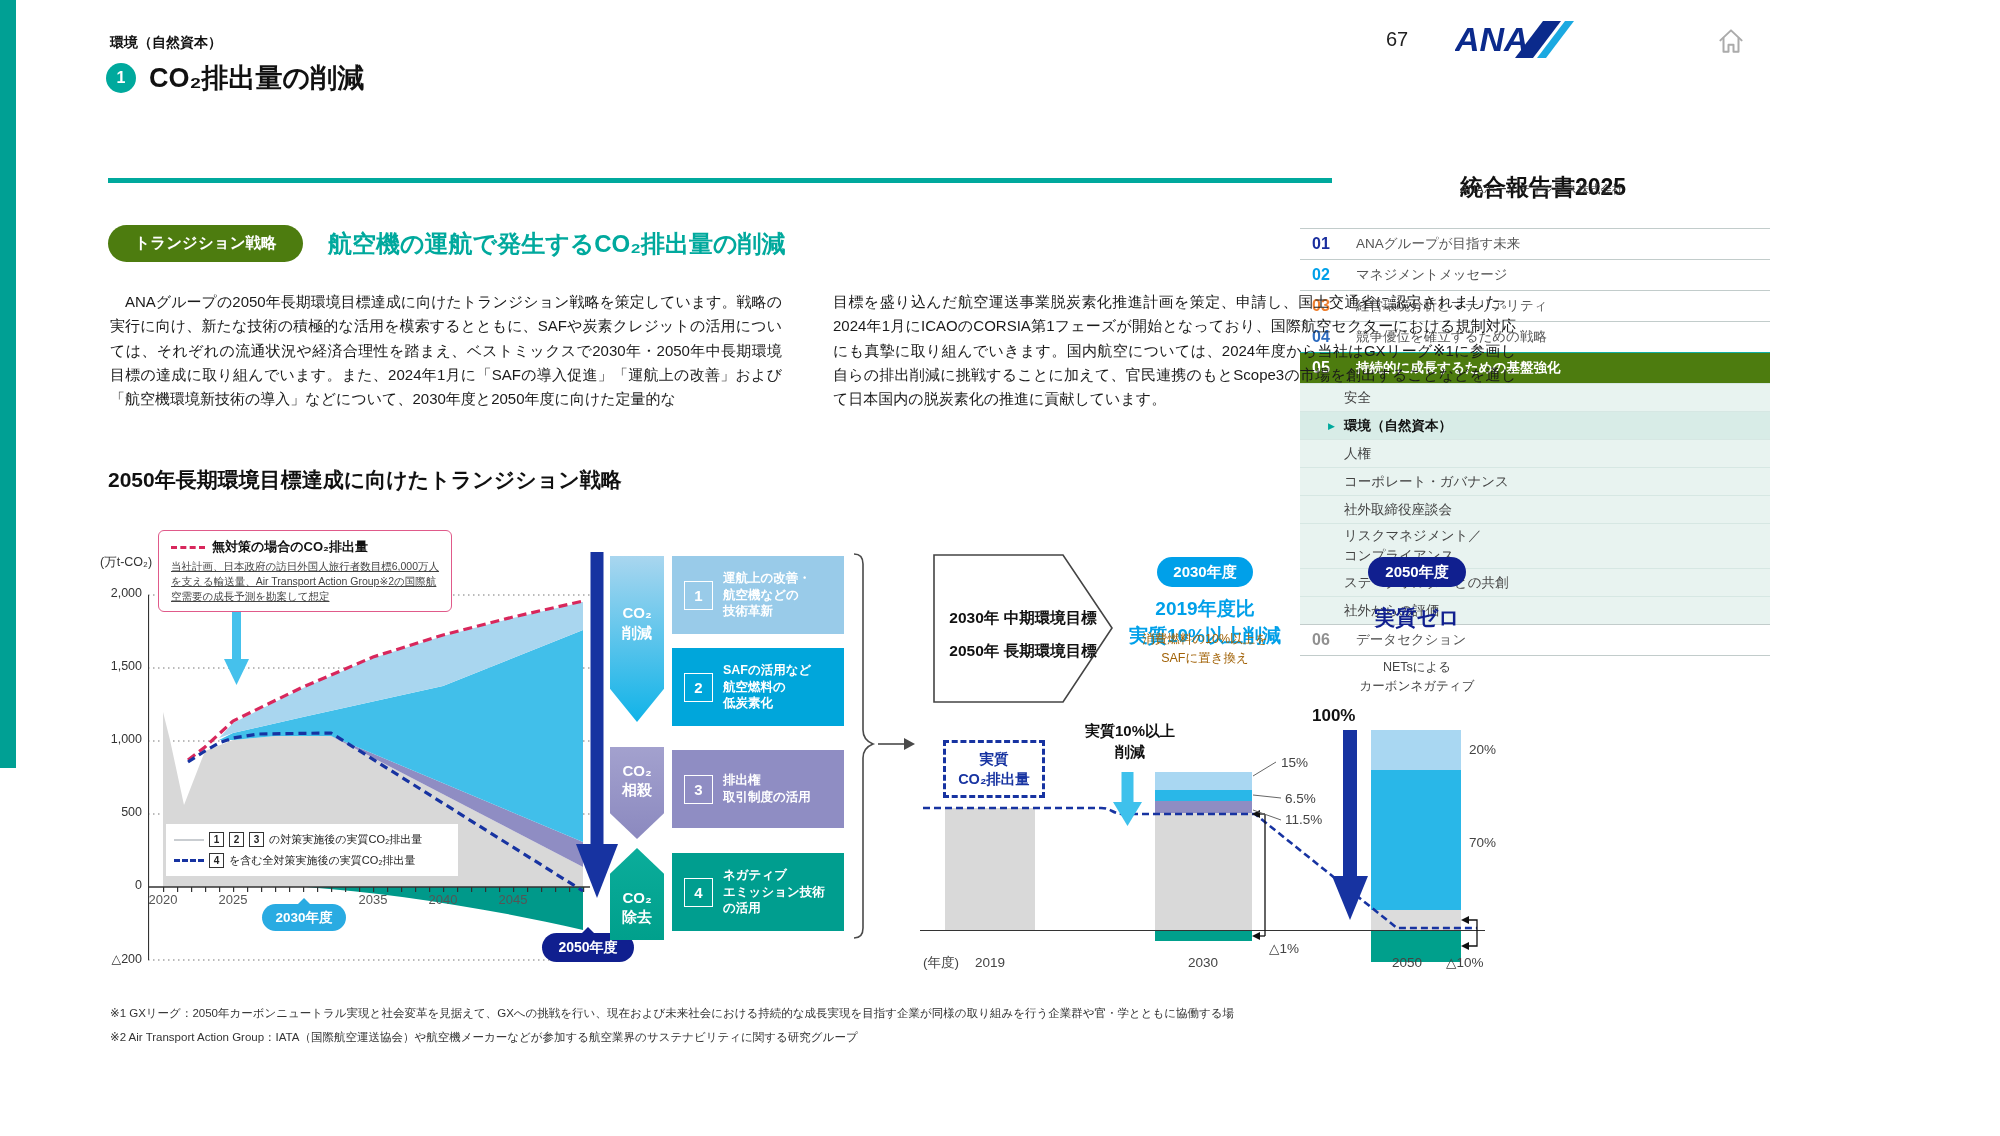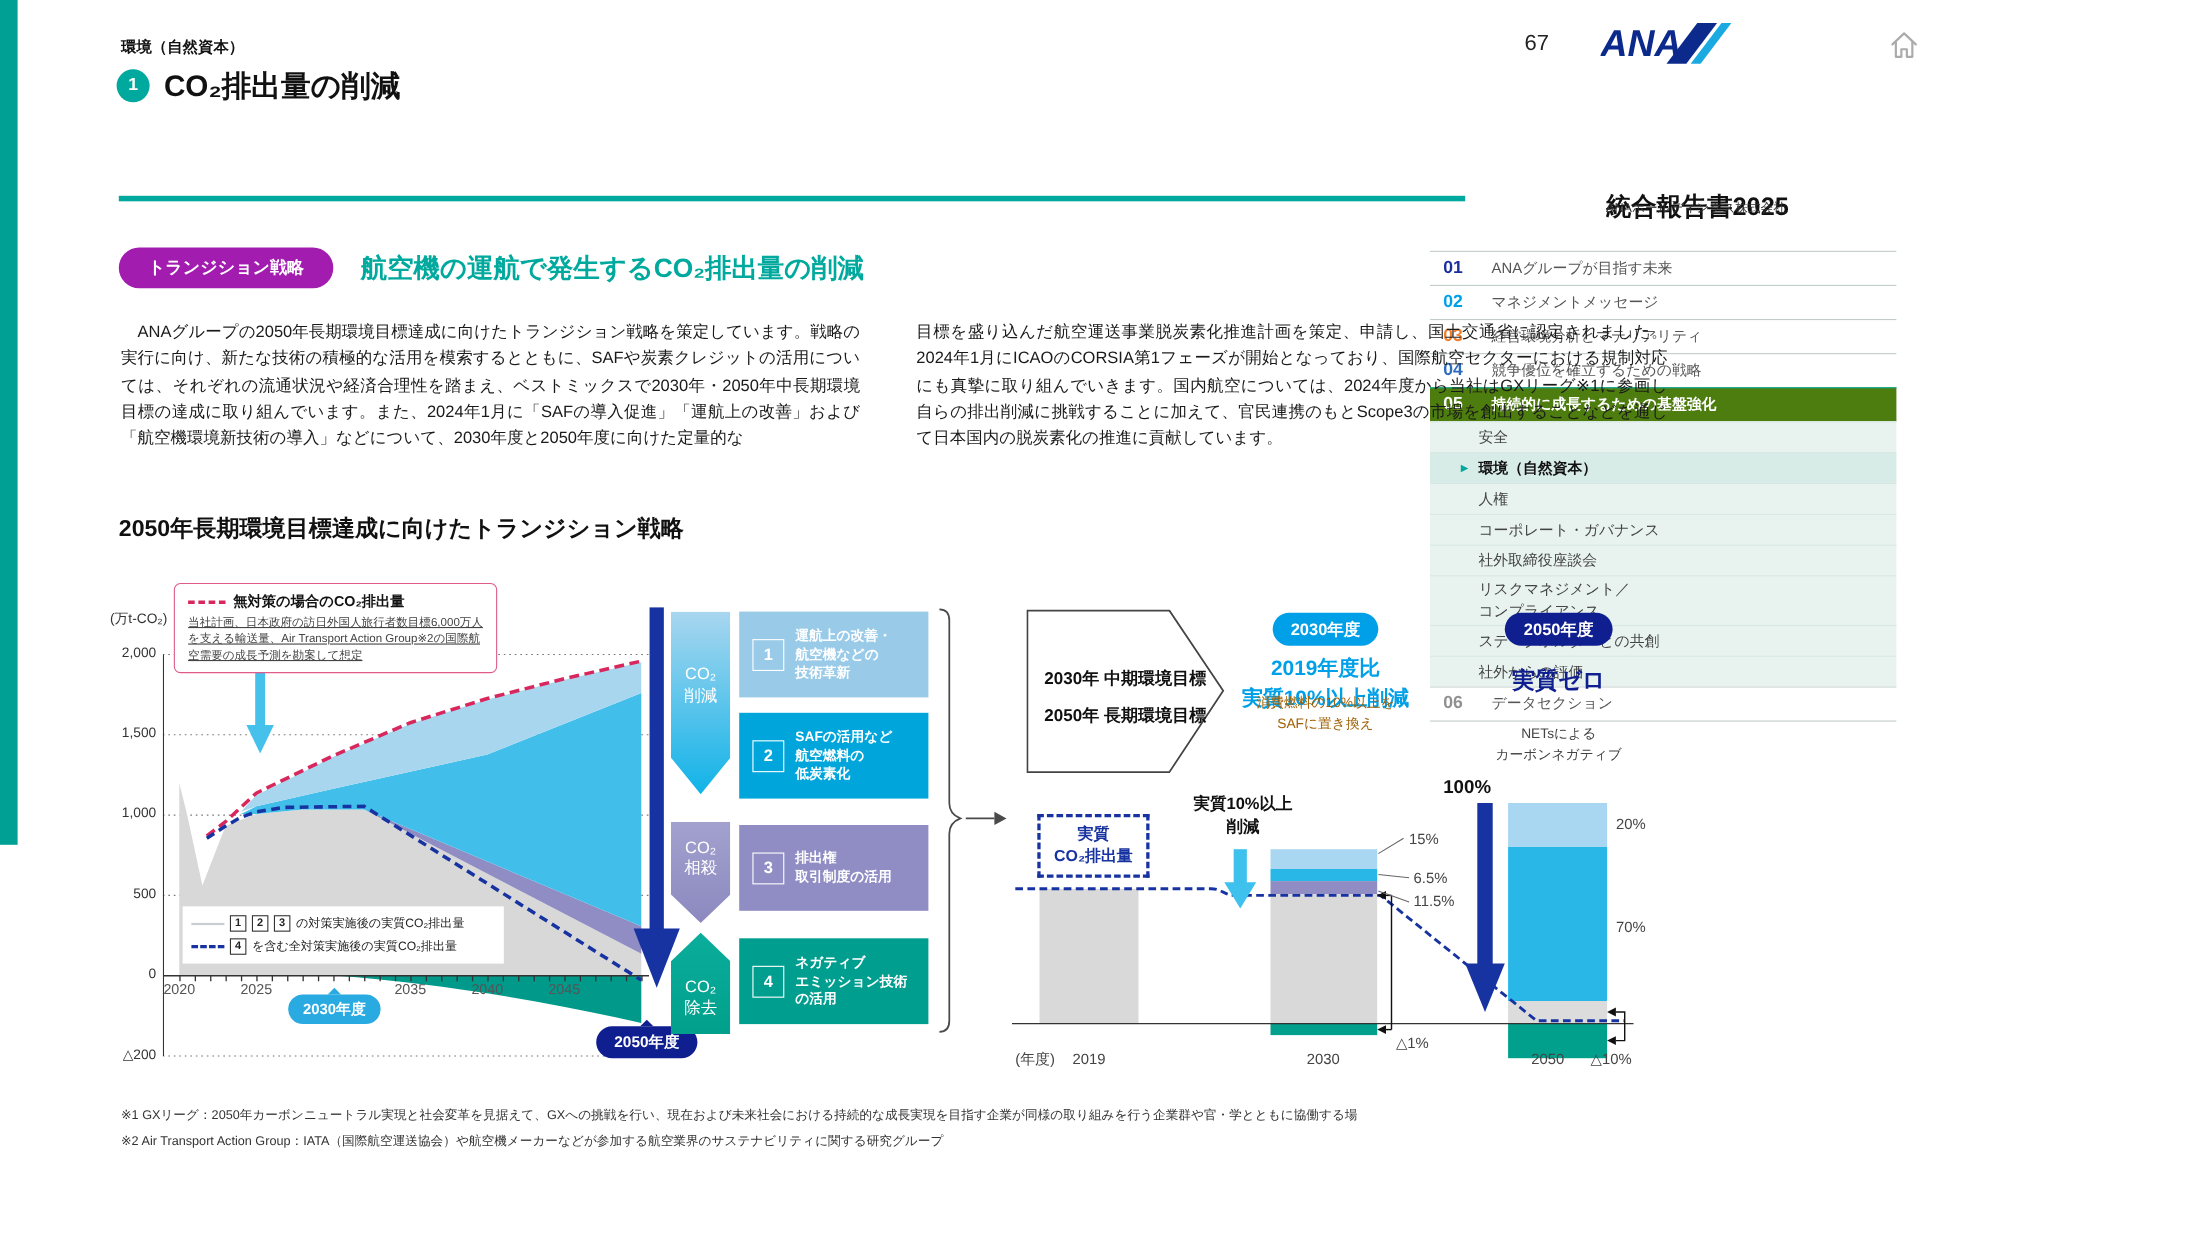--- a/index.html
+++ b/index.html
@@ -13,36 +13,36 @@
   .category{left:110px;top:34px;font-size:14px;font-weight:bold;color:#111;}
   .title-row{left:106px;top:60px;display:flex;align-items:center;gap:13px;}
   .num-circle{width:30px;height:30px;border-radius:50%;background:#00A99D;color:#fff;
               font-size:16px;font-weight:bold;display:flex;align-items:center;justify-content:center;}
   .page-title{font-size:27px;font-weight:bold;color:#111;}
   .pageno{left:1386px;top:28px;font-size:20px;color:#222;}
   .rule{left:108px;top:178px;width:1224px;height:5px;background:#00A99D;}
   
   .report-title{left:1460px;top:138px;font-size:23px;font-weight:bold;color:#111;margin-top:34px;}
   .report-company{left:1460px;top:182px;font-size:11.5px;color:#333;}
-  .nav{left:1300px;top:228px;width:424px;font-size:13.5px;}
+  .nav{left:1300px;top:228px;width:470px;font-size:13.5px;}
   .nav-row{display:flex;align-items:center;height:30px;border-top:1px solid #c2cccb;cursor:pointer;}
   .nav-no{width:34px;padding-left:12px;font-size:16px;font-weight:bold;}
   .nav-label{color:#555;padding-left:10px;}
   .c-navy{color:#1A2E9E}.c-cyan{color:#00A0E9}.c-orange{color:#EF7F2E}.c-blue{color:#2D6BBF}.c-gray{color:#909090}
   .nav-row.sel{background:#4d7c0f;border-top:1px solid #12AFA2;}
   .nav-row.sel .nav-no{color:#fff;}
   .nav-row.sel .nav-label{color:#fff;font-weight:bold;}
   .sub-row{background:#E8F3F0;display:flex;align-items:center;height:27px;border-top:1px solid #d6e7e3;
            padding-left:44px;color:#444;cursor:pointer;position:relative;}
   .sub-row.cur{background:#D8ECE7;color:#111;font-weight:bold;}
   .sub-row .tri{position:absolute;left:28px;font-size:9px;color:#00A99D;}
   .sub-row.tall{height:44px;line-height:1.45;}
   .nav-bottom{border-bottom:1px solid #c2cccb;}
   
-  .badge{left:108px;top:225px;width:195px;height:37px;border-radius:19px;background:#a21caf;color:#fff;
+  .badge{left:108px;top:225px;width:195px;height:37px;border-radius:19px;background:#4d7c0f;color:#fff;
          font-size:15.5px;font-weight:bold;display:flex;align-items:center;justify-content:center;}
   .lead-heading{left:328px;top:228px;font-size:24px;font-weight:bold;color:#00A99D;}
   .para{width:672px;font-size:15px;line-height:1.62;text-align:justify;color:#1a1a1a;}
   
   .fig-title{left:108px;top:466px;font-size:21px;font-weight:bold;color:#111;}
   .ann-box{left:158px;top:530px;width:294px;background:#fff;border:1.5px solid #E05A8A;border-radius:6px;
            padding:7px 10px 6px 12px;box-sizing:border-box;z-index:5;}
   .ann-legend{font-size:13px;font-weight:bold;color:#111;display:flex;align-items:center;gap:7px;}
   .dashes{display:inline-block;width:34px;border-top:3px dashed #D8275C;}
   .ann-text{font-size:10.5px;color:#444;line-height:1.45;margin-top:3px;text-decoration:underline;}
@@ -55,21 +55,21 @@
   .nbox{display:inline-flex;align-items:center;justify-content:center;width:13px;height:13px;
         border:1px solid #333;font-size:10px;font-weight:bold;}
   .pill{position:absolute;border-radius:15px;color:#fff;font-weight:bold;display:flex;align-items:center;
         justify-content:center;}
   .pill.point::before{content:"";position:absolute;top:-6px;left:50%;margin-left:-6px;
         border-left:6px solid transparent;border-right:6px solid transparent;}
   .p2030L{left:262px;top:904px;width:84px;height:27px;background:#29ABE2;font-size:13.5px;}
   .p2030L.point::before{border-bottom:6px solid #29ABE2;}
   .p2050L{left:542px;top:933px;width:92px;height:29px;background:#101F8F;font-size:14px;}
   .p2050L.point::before{border-bottom:6px solid #101F8F;}
-  .chev{left:610px;width:54px;color:#fff;font-weight:normal;font-size:15px;text-align:center;
+  .chev{left:610px;width:54px;color:#fff;font-weight:bold;font-size:15px;text-align:center;
         display:flex;align-items:center;justify-content:center;line-height:1.3;}
   .chev1{top:556px;height:166px;background:linear-gradient(180deg,#A9D6EF,#10B3E8);
          clip-path:polygon(0 0,100% 0,100% 80%,50% 100%,0 80%);padding-bottom:33px;box-sizing:border-box;}
   .chev2{top:747px;height:92px;background:linear-gradient(180deg,#A3A1CE,#8B89BF);
          clip-path:polygon(0 0,100% 0,100% 72%,50% 100%,0 72%);padding-bottom:26px;box-sizing:border-box;}
   .chev3{top:848px;height:92px;background:linear-gradient(180deg,#0BAD9B,#00A08C);
          clip-path:polygon(50% 0,100% 28%,100% 100%,0 100%,0 28%);padding-top:26px;box-sizing:border-box;}
   .mbox{left:672px;width:172px;height:78px;color:#fff;display:flex;align-items:center;gap:10px;
         padding:0 8px 0 12px;box-sizing:border-box;}
   .mbox-num{width:27px;height:27px;border:1.5px solid #fff;display:flex;align-items:center;

